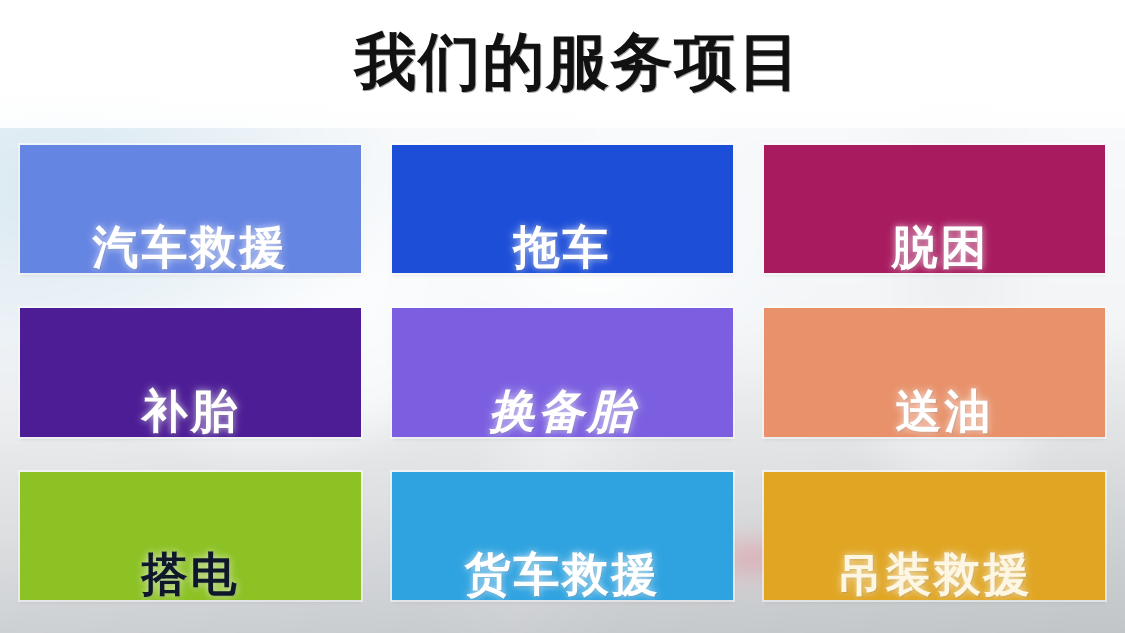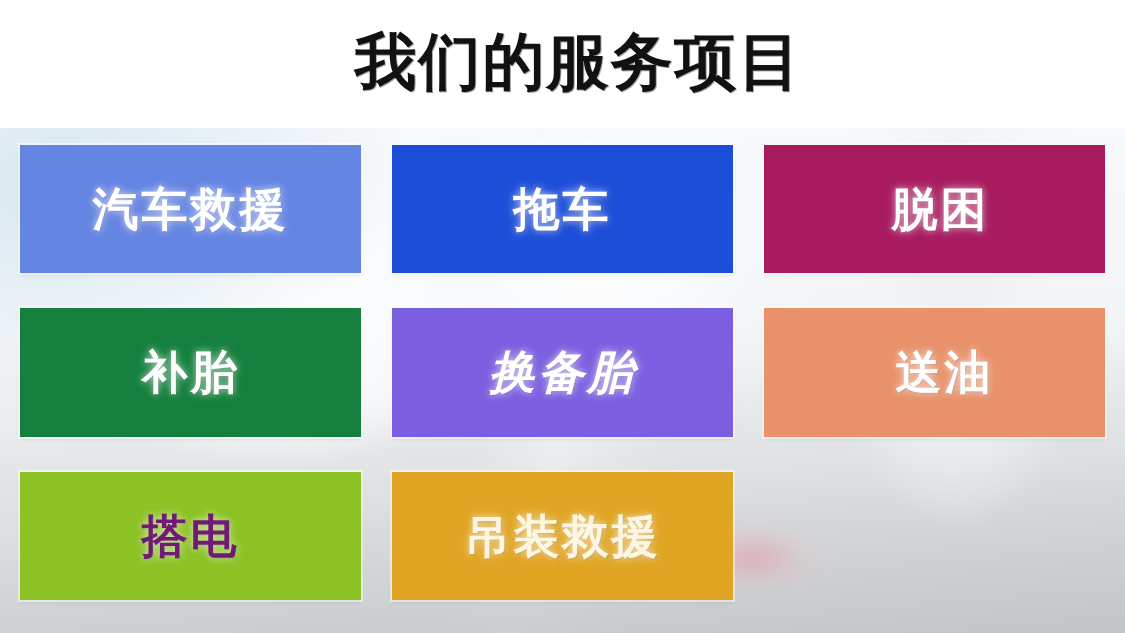--- a/index.html
+++ b/index.html
@@ -82,21 +82,21 @@
     display: grid;
     grid-template-columns: repeat(3, 1fr);
     grid-template-rows: repeat(3, 1fr);
     column-gap: 31px;
     row-gap: 35px;
   }
 
   .tile {
     position: relative;
     display: flex;
-    align-items: center;
+    align-items: flex-end;
     justify-content: center;
     box-shadow: 0 0 0 2px rgba(255,255,255,0.55), 0 2px 4px rgba(0,0,0,0.10);
     overflow: hidden;
   }
 
   .tile-label {
     font-size: 46px;
     line-height: 52px;
     font-weight: 700;
     letter-spacing: 3px;
@@ -126,35 +126,38 @@
     </div>
 
     <div class="tile" style="background-color: #1d4ed8;">
       <span class="tile-label" style="color: rgb(255, 255, 255);">拖车</span>
     </div>
 
     <div class="tile" style="background-color: rgb(168, 27, 95);">
       <span class="tile-label" style="color: rgb(255, 255, 255); margin-left: 12px;">脱困</span>
     </div>
 
-    <div class="tile" style="background-color: #15803d;">
+    <div class="tile" style="background-color: #4c1d95;">
       <span class="tile-label" style="color: rgb(255, 255, 255);">补胎</span>
     </div>
 
     <div class="tile" style="background-color: rgb(123, 95, 224); font-style: italic;">
       <span class="tile-label" style="color: rgb(255, 255, 255);">换备胎</span>
     </div>
 
     <div class="tile" style="background-color: rgb(232, 145, 106);">
       <span class="tile-label" style="color: rgb(255, 255, 255); margin-left: 20px;">送油</span>
     </div>
 
     <div class="tile" style="background-color: rgb(140, 194, 36);">
-      <span class="tile-label" style="color: #701a75;">搭电</span>
+      <span class="tile-label" style="color: #0f172a;">搭电</span>
     </div>
 
+    <div class="tile" style="background-color: rgb(47, 163, 224);">
+      <span class="tile-label" style="color: rgb(255, 255, 255);">货车救援</span>
+    </div>
 
     <div class="tile" style="background-color: rgb(224, 165, 34);">
       <span class="tile-label" style="color: rgb(253, 246, 227);">吊装救援</span>
     </div>
 
   </div>
 </div>
 
 </body></html>

